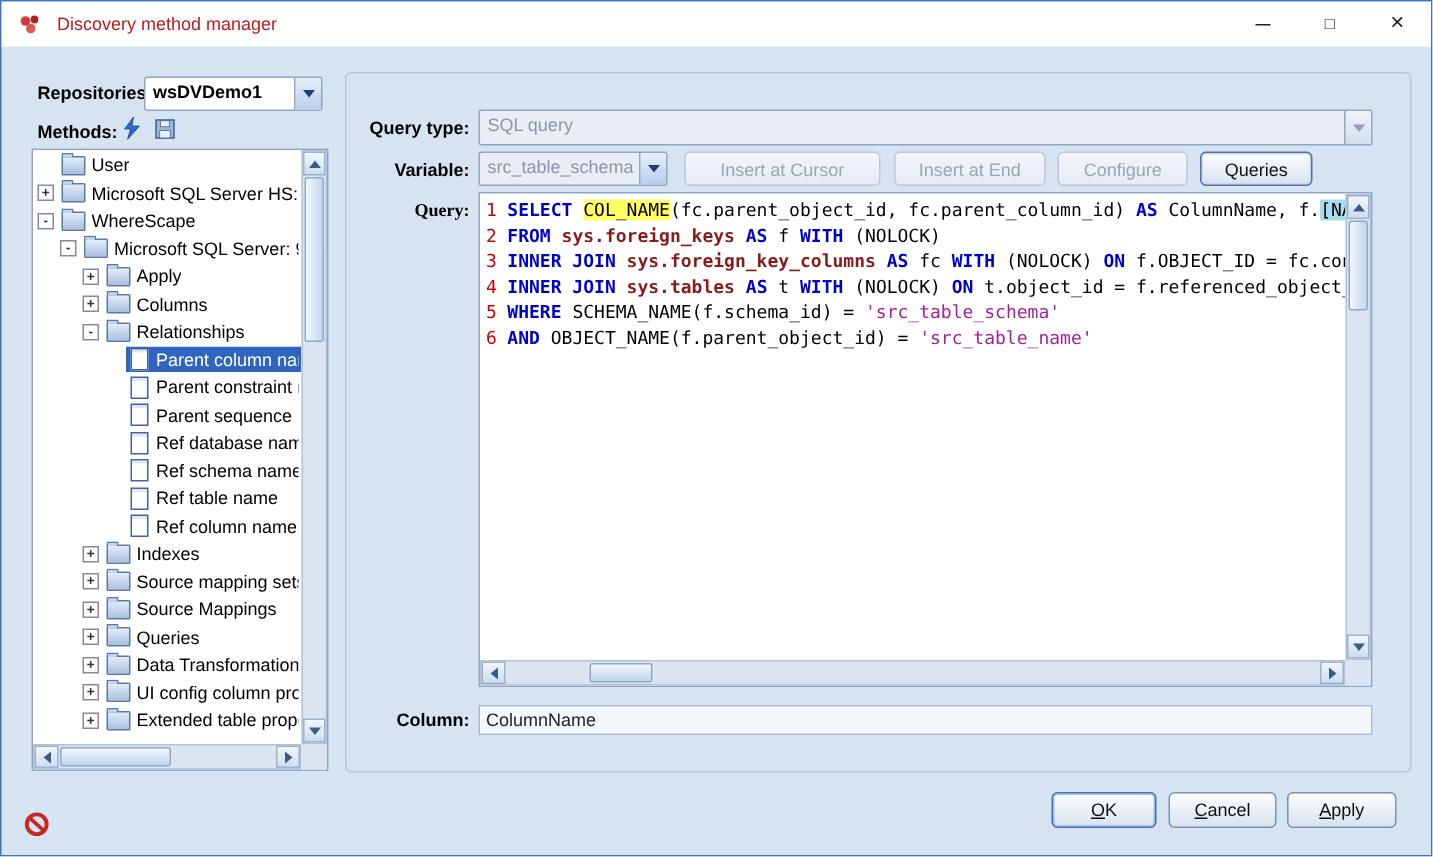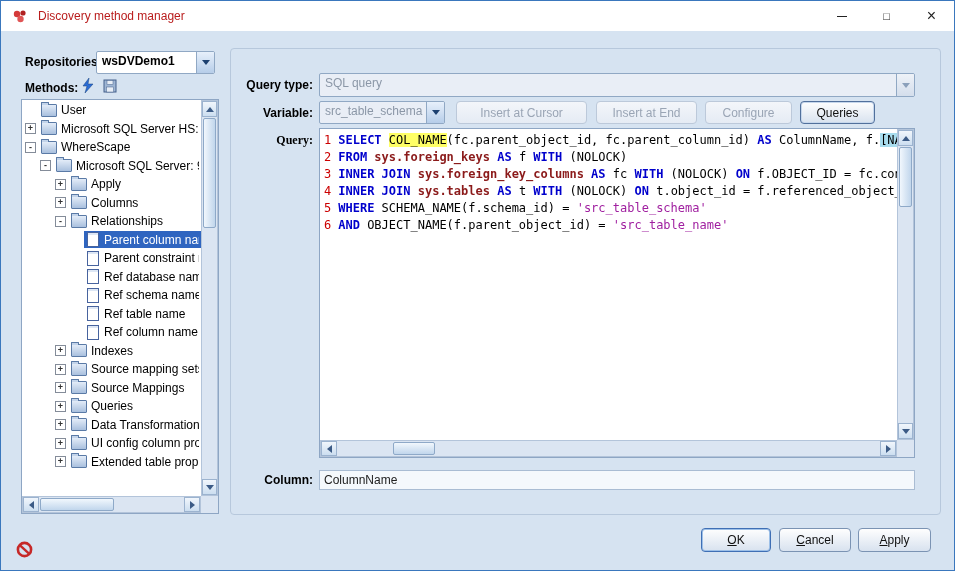--- a/index.html
+++ b/index.html
@@ -203,20 +203,27 @@
           <span class="tslot"></span>
           <span class="selwrap">
             <span class="i-doc"></span>
             <span class="tlabel">Parent constraint name</span>
           </span>
         </div>
         <div class="tree-row" style="padding-left: 48px;">
           <span class="tslot"></span>
           <span class="selwrap">
             <span class="i-doc"></span>
+            <span class="tlabel">Parent sequence</span>
+          </span>
+        </div>
+        <div class="tree-row" style="padding-left: 48px;">
+          <span class="tslot"></span>
+          <span class="selwrap">
+            <span class="i-doc"></span>
             <span class="tlabel">Ref database name</span>
           </span>
         </div>
         <div class="tree-row" style="padding-left: 48px;">
           <span class="tslot"></span>
           <span class="selwrap">
             <span class="i-doc"></span>
             <span class="tlabel">Ref schema name</span>
           </span>
         </div>

